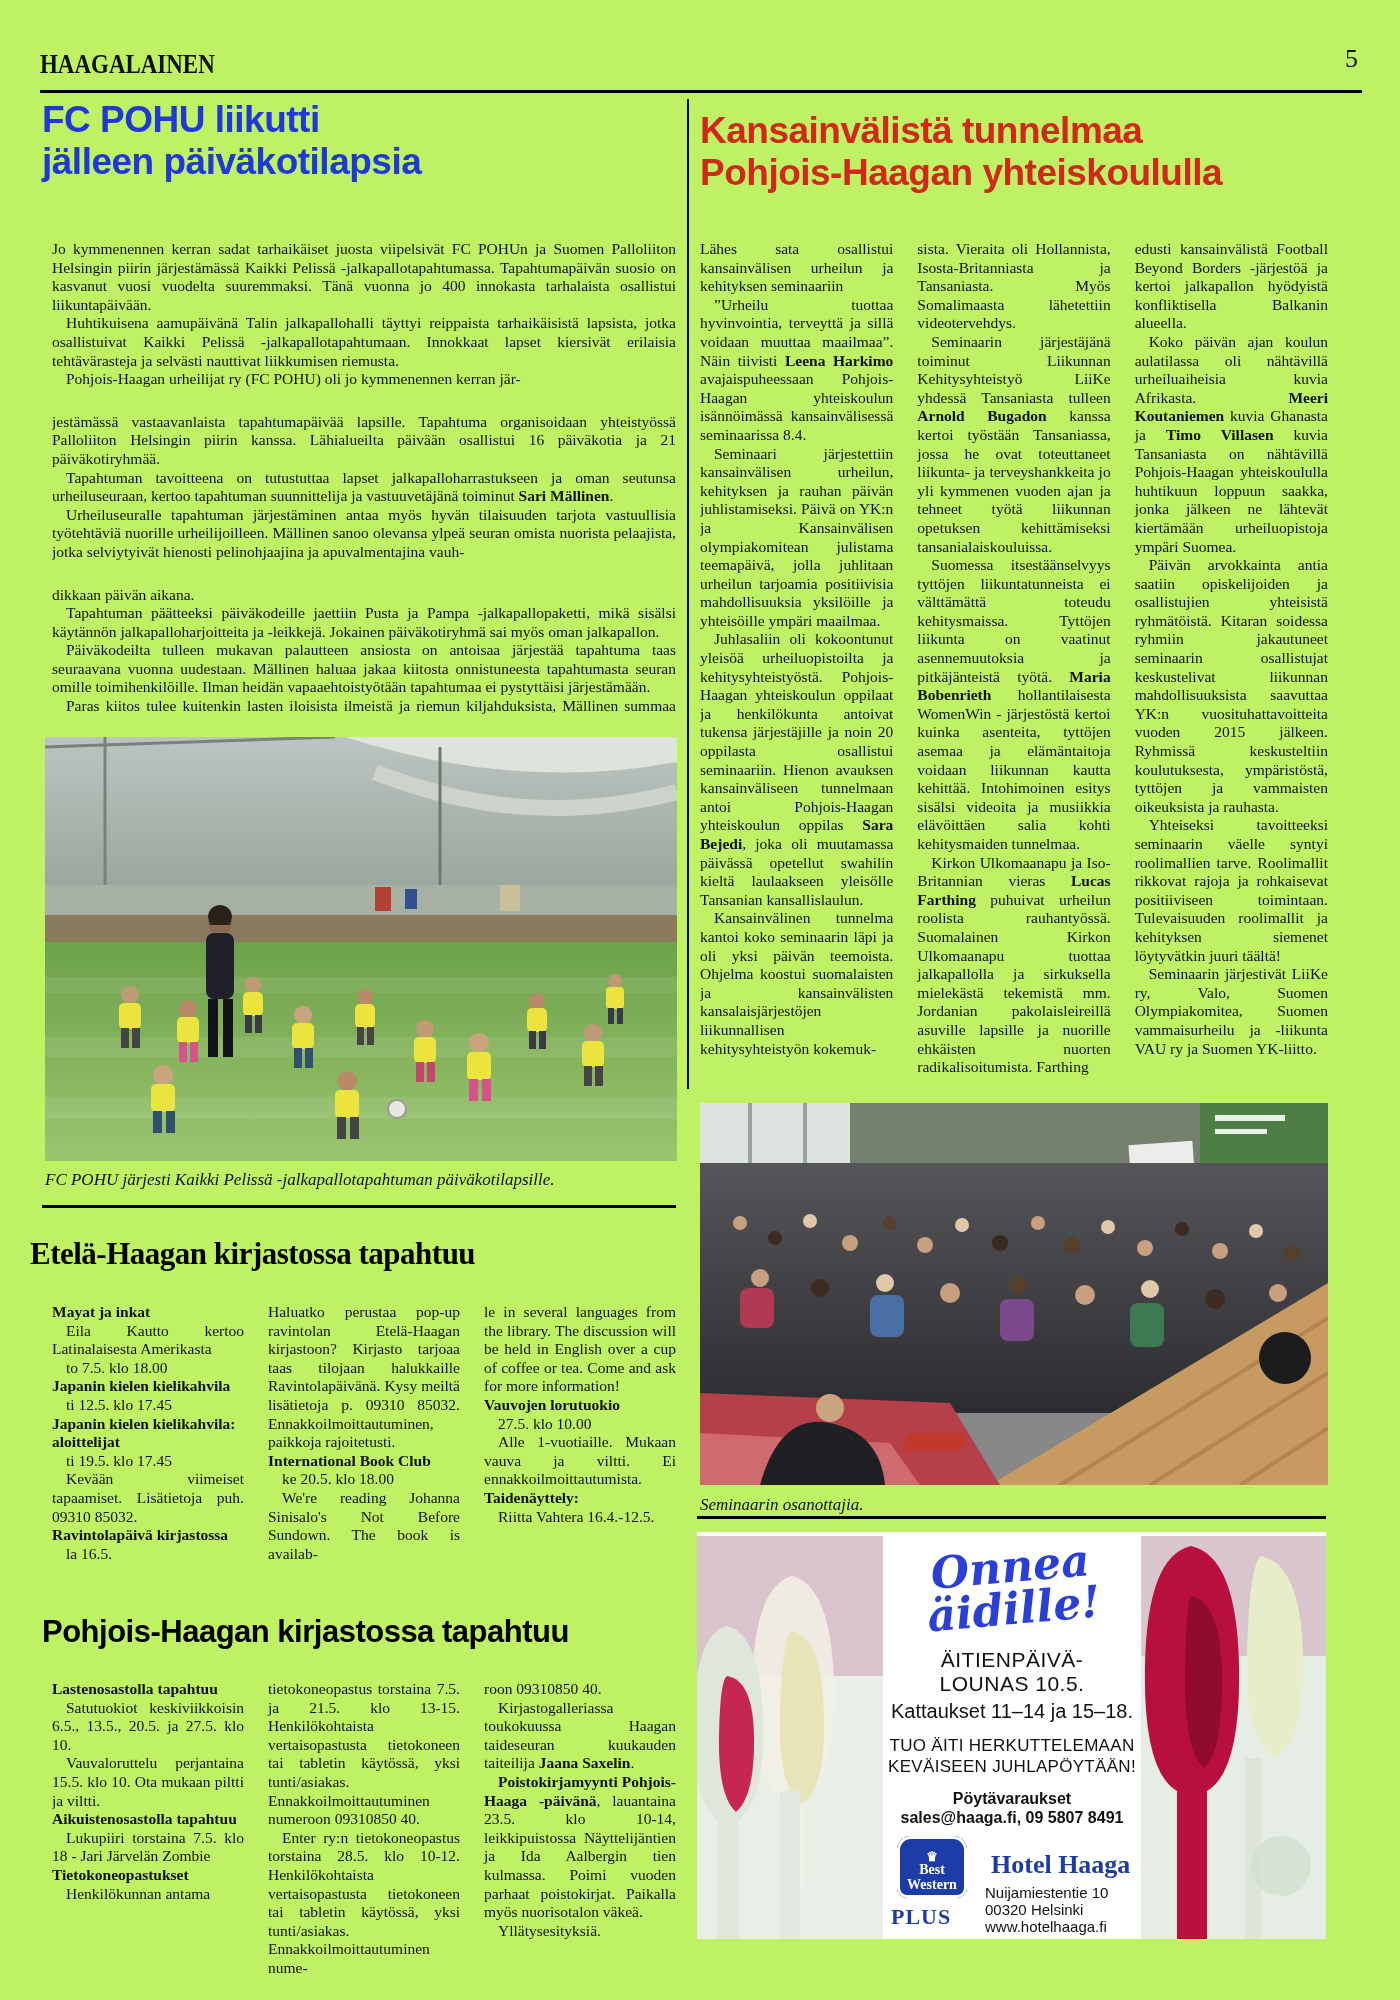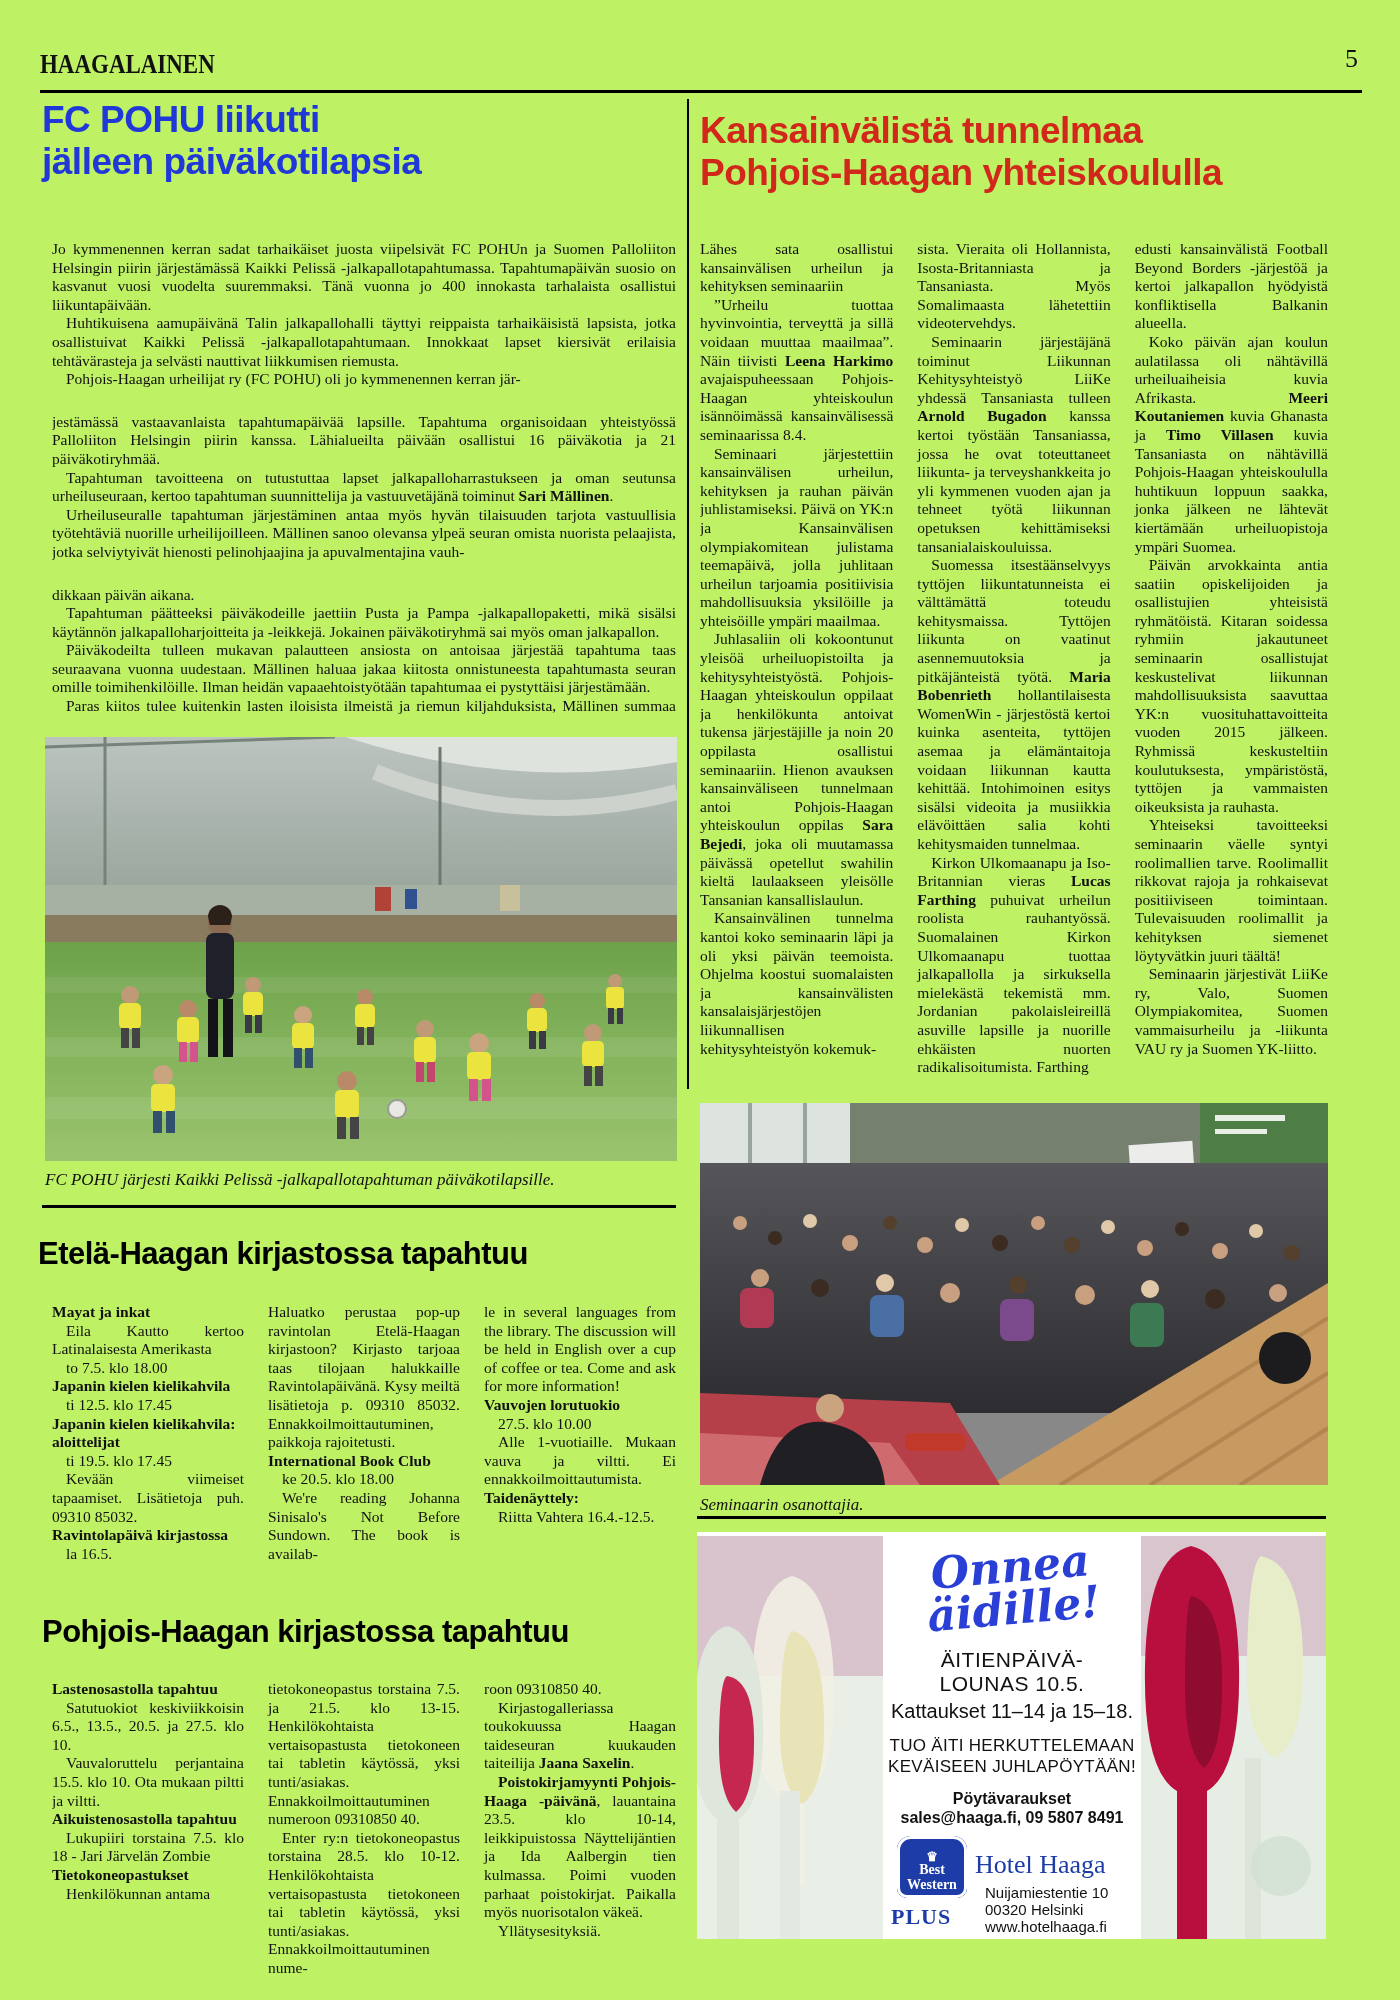--- a/index.html
+++ b/index.html
@@ -39,22 +39,22 @@
   .ad-promo{font-size:17px;line-height:21px;letter-spacing:.3px;}
   .ad-booking{font-size:16px;line-height:19px;font-weight:bold;}
   .bw-shield{position:absolute;left:14px;top:304px;width:70px;height:62px;background:#1d3ca8;
              border-radius:14px 14px 10px 10px;box-shadow:inset 0 0 0 3px #fff,inset 0 0 0 6px #1d3ca8;
              color:#fff;font-family:"Liberation Serif",serif;font-weight:bold;font-size:14px;
              line-height:15px;display:flex;flex-direction:column;justify-content:flex-end;
              align-items:center;padding-bottom:6px;box-sizing:border-box;}
   .bw-crown{font-size:13px;line-height:10px;}
   .bw-plus{position:absolute;left:8px;top:372px;width:82px;text-align:left;color:#1d3ca8;
            font-family:"Liberation Serif",serif;font-weight:bold;font-size:22px;letter-spacing:1px;}
-  .hotel-name{position:absolute;left:92px;top:318px;width:158px;text-align:left;color:#1d3ca8;
-              font-family:"Liberation Serif",serif;font-weight:normal;font-size:26px;}
+  .hotel-name{position:absolute;left:108px;top:318px;width:158px;text-align:left;color:#1d3ca8;
+              font-family:"Liberation Serif",serif;font-weight:bold;font-size:26px;}
   .hotel-addr{position:absolute;left:102px;top:352px;width:156px;text-align:left;color:#111;
               font-family:"Liberation Sans",sans-serif;font-size:15px;line-height:17px;}
 </style>
 </head>
 <body>
 
 <div class="page">
 
   <div class="abs logo" style="left:40px;top:48px;">HAAGALAINEN</div>
   <div class="abs pagenum" style="right:42px;top:44px;">5</div>
@@ -221,21 +221,21 @@
             <rect x="-7" y="27" width="6" height="16" fill="#3a3a44"></rect>
             <rect x="2" y="27" width="6" height="16" fill="#3a3a44"></rect>
           </g>
       </g>
       <circle cx="352" cy="372" r="9" fill="#e8e8e2" stroke="#9a9a94" stroke-width="2"></circle>
     </svg>
   </div>
   <div class="abs caption" style="left:45px;top:1170px;width:630px;">FC POHU järjesti Kaikki Pelissä -jalkapallotapahtuman päiväkotilapsille.</div>
 
   <div class="abs rule" style="left:42px;top:1205px;width:634px;height:3px;"></div>
-  <div class="abs section-head" style="left:38px;top:1236px;">Etelä-Haagan kirjastossa tapahtuu</div>
+  <div class="abs section-head" style="left:30px;top:1236px;font-family:Liberation Serif, serif;">Etelä-Haagan kirjastossa tapahtuu</div>
   <div class="abs cols" style="left:52px;top:1303px;width:624px;height:300px;">
       <div class="col">
         <p class="h"><b>Mayat ja inkat</b></p>
         <p>Eila Kautto kertoo Latinalaisesta Amerikasta</p>
         <p>to 7.5. klo 18.00</p>
         <p class="h"><b>Japanin kielen kielikahvila</b></p>
         <p>ti 12.5. klo 17.45</p>
         <p class="h"><b>Japanin kielen kielikahvila: aloittelijat</b></p>
         <p>ti 19.5. klo 17.45</p>
         <p>Kevään viimeiset tapaamiset. Lisätietoja puh. 09310 85032.</p>

